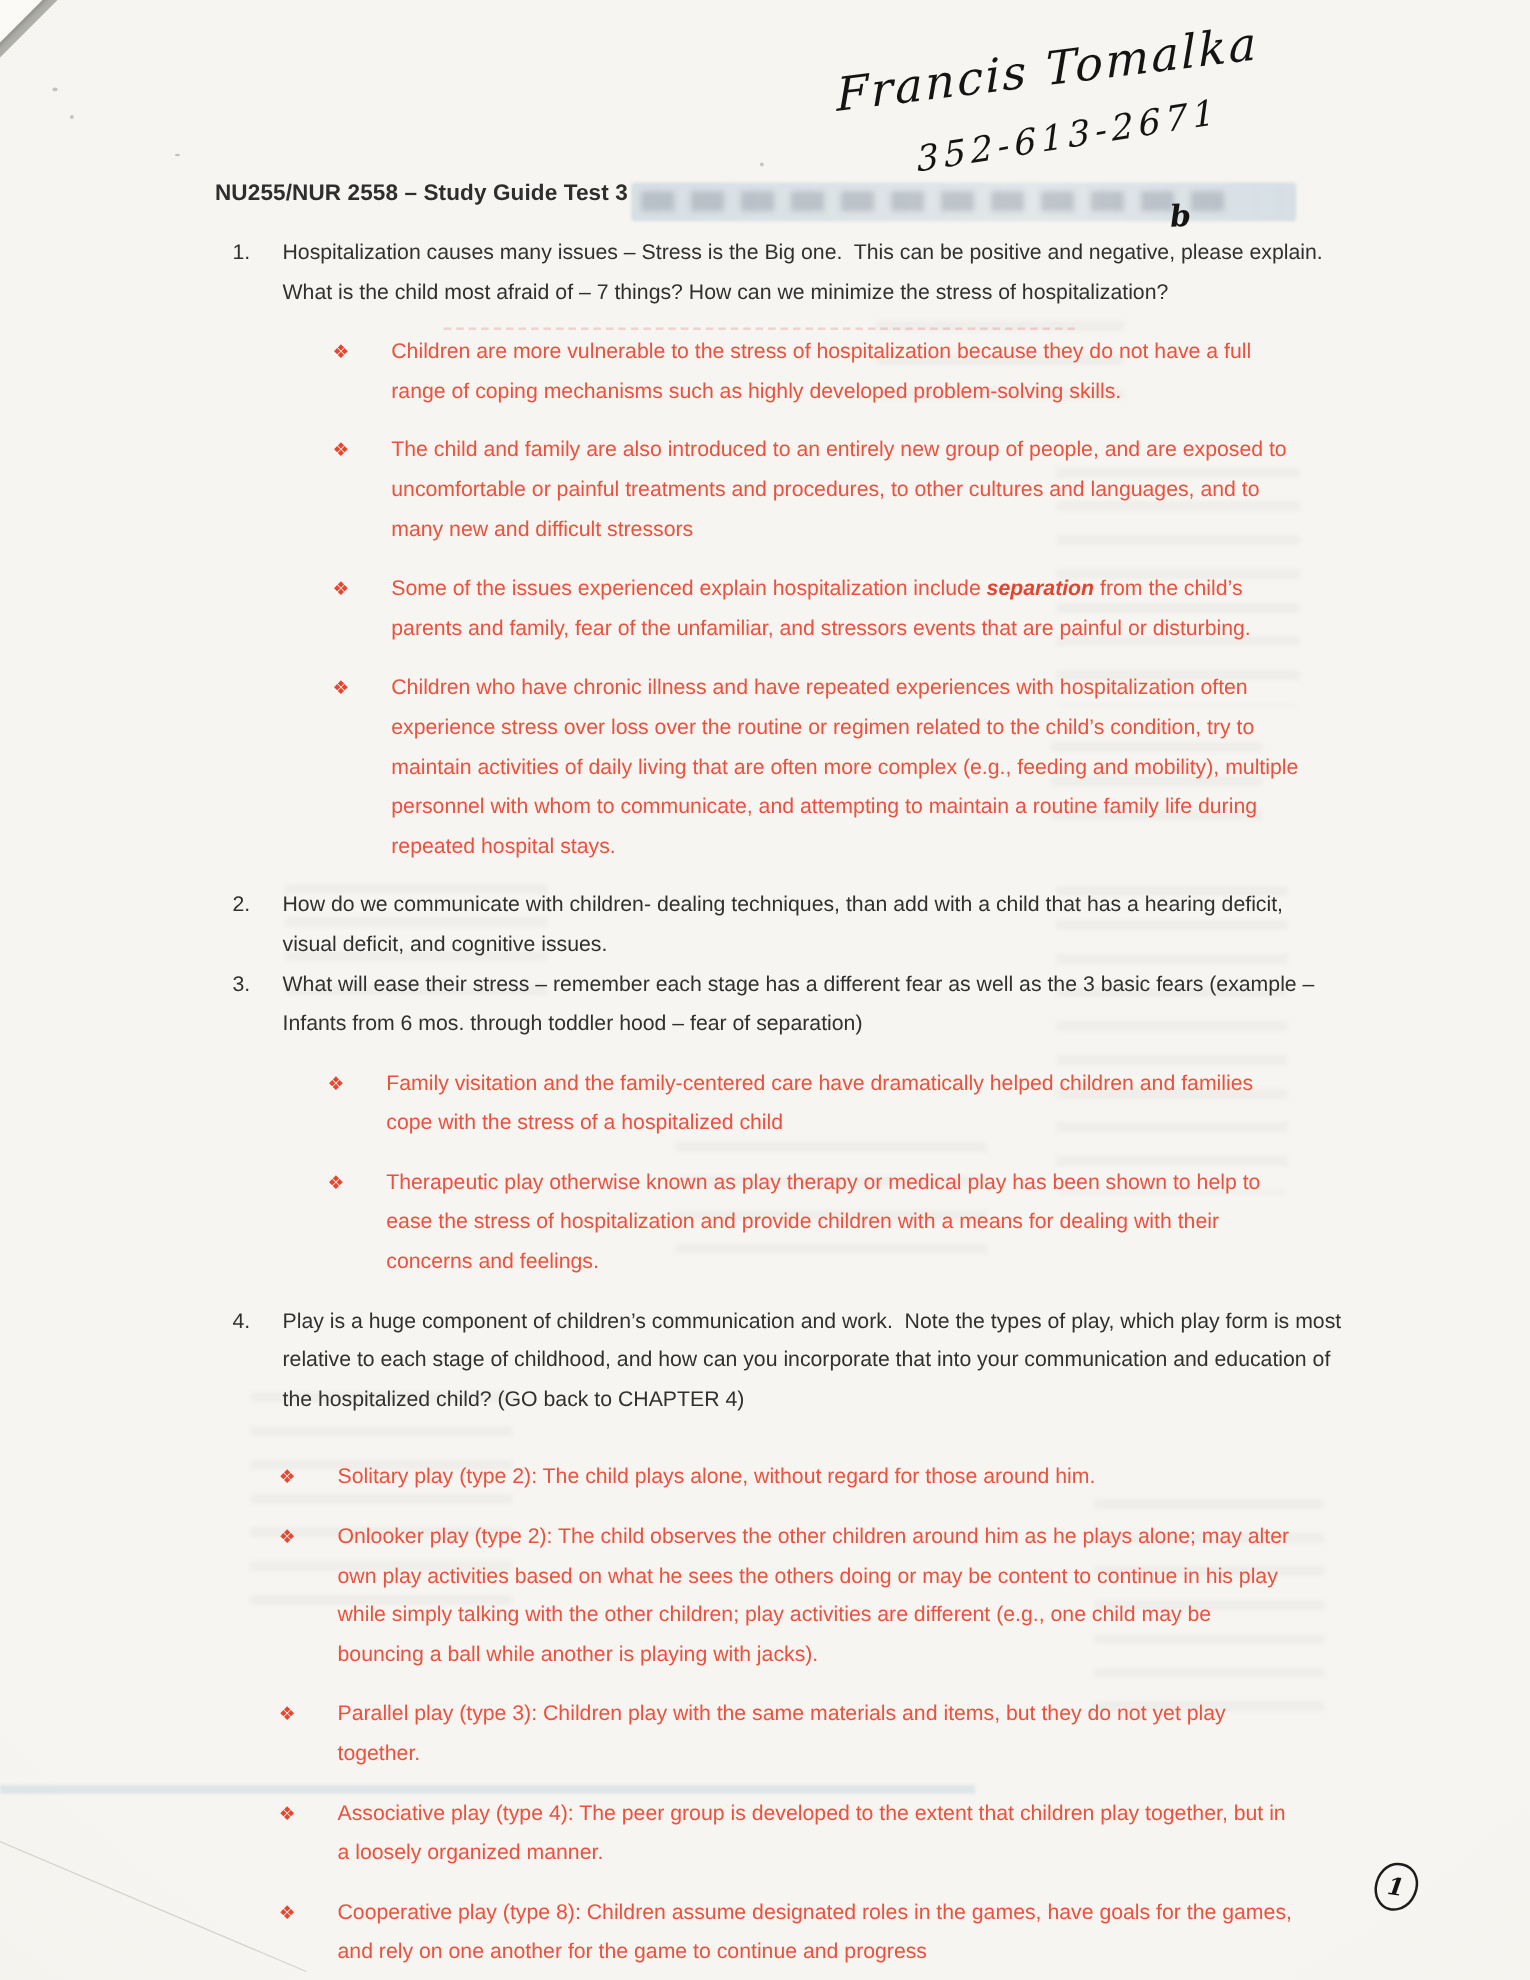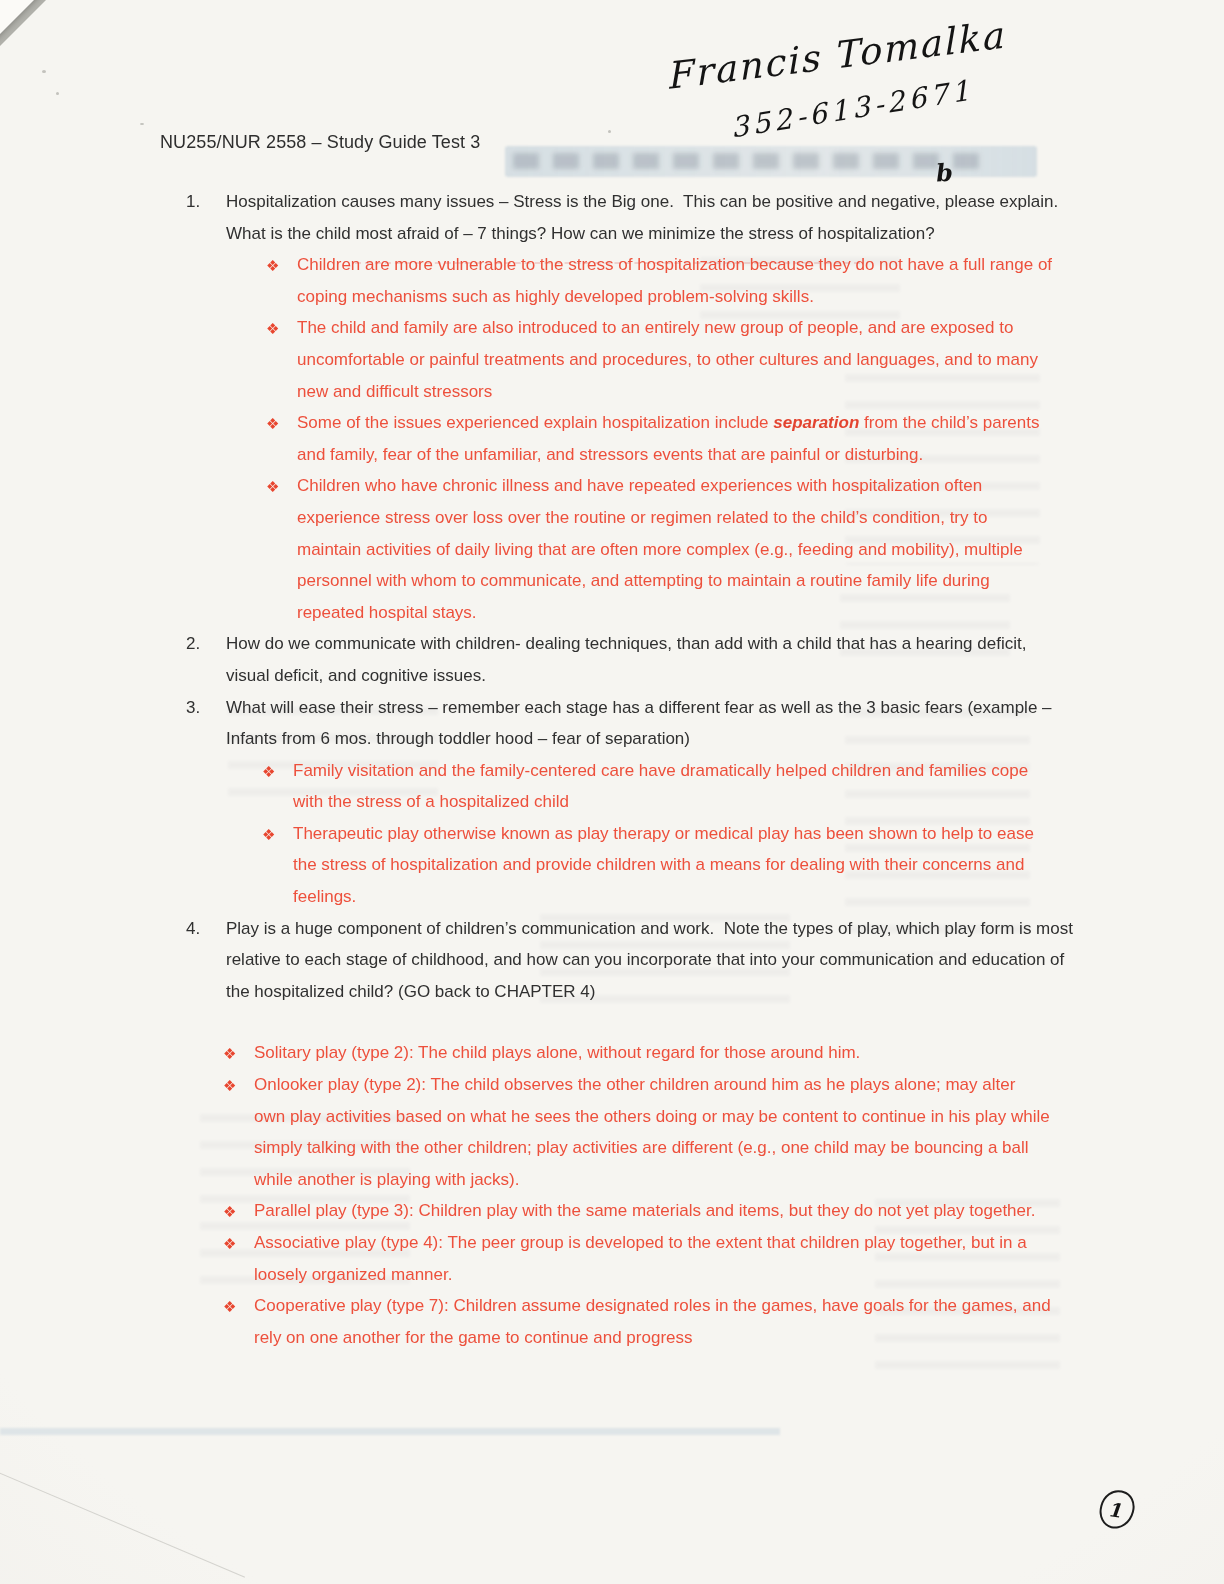--- a/index.html
+++ b/index.html
@@ -87,22 +87,22 @@
   }
   .hw-mark {
     left: 936px; top: 158px;
     font-size: 24px; font-weight: 700;
     transform: rotate(-3deg);
   }
 
   
   .title {
     position: absolute; left: 160px; top: 132px;
-    margin: 0;
-    font-size: 18px; font-weight: 400; color: #2e2e2e;
+    margin: 12px;
+    font-size: 18px; font-weight: 700; color: #2e2e2e;
     letter-spacing: .1px;
   }
   .content {
     position: absolute; left: 0; top: 186px; width: 1224px;
     font-size: 17px; line-height: 31.6px; color: #303030;
   }
   .question { position: relative; }
   .q-body {
     position: relative;
     margin-left: 226px;
@@ -116,21 +116,21 @@
 
   ul.answers { list-style: none; margin: 0; padding: 0; }
   ul.answers.lvl-deep  { margin-left: 266px; width: 790px; }
   ul.answers.lvl-mid   { margin-left: 262px; width: 792px; }
   ul.answers.lvl-shallow { margin-left: 223px; width: 828px; margin-top: 30px; }
   li.answer { position: relative; padding-left: 31px; color: #ed503c; }
   li.answer .bullet {
     position: absolute; left: 0; top: 1px;
     font-size: 15px; color: #e8462f;
   }
-  li.answer p { margin: 0; white-space: pre-wrap; }
+  li.answer p { margin: 16px; white-space: pre-wrap; }
   .red-bold { font-weight: 700; color: #e34430; font-style: italic; }
 
   
   .page-number {
     position: absolute; left: 1100px; top: 1490px;
     width: 30px; height: 35px;
     border: 2.5px solid #1d1d1d;
     border-radius: 52% 46% 55% 48%;
     transform: rotate(14deg);
     display: flex; align-items: center; justify-content: center;
@@ -243,21 +243,21 @@
         <li class="answer">
           <span class="bullet">❖</span>
           <p>Parallel play (type 3): Children play with the same materials and items, but they do not yet play together.</p>
         </li>
         <li class="answer">
           <span class="bullet">❖</span>
           <p>Associative play (type 4): The peer group is developed to the extent that children play together, but in a loosely organized manner.</p>
         </li>
         <li class="answer">
           <span class="bullet">❖</span>
-          <p>Cooperative play (type 7): Children assume designated roles in the games, have goals for the games, and rely on one another for the game to continue and progress</p>
+          <p>Cooperative play (type 8): Children assume designated roles in the games, have goals for the games, and rely on one another for the game to continue and progress</p>
         </li>
       </ul>
     </div>
 
   </div>
 
   <div class="page-number">
     <span>1</span>
   </div>
 

